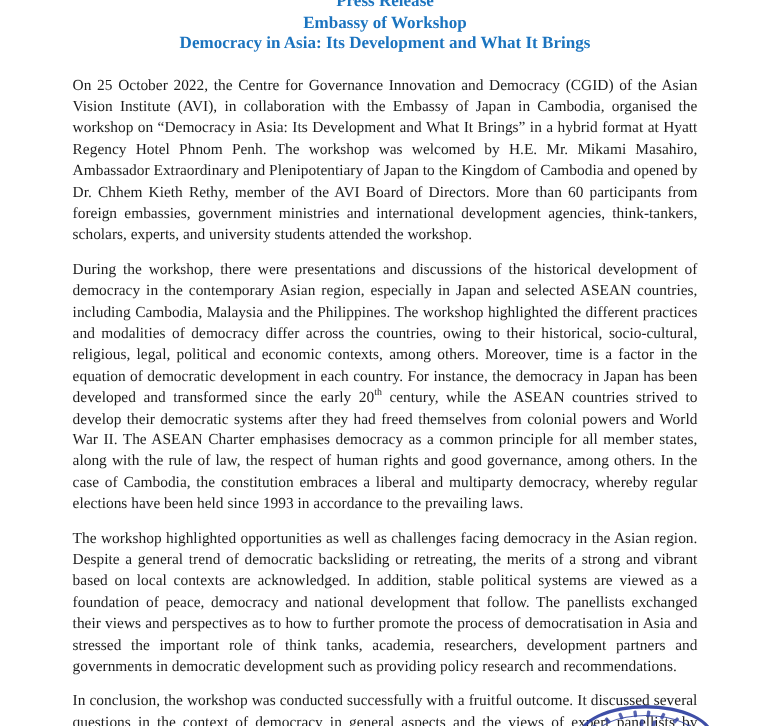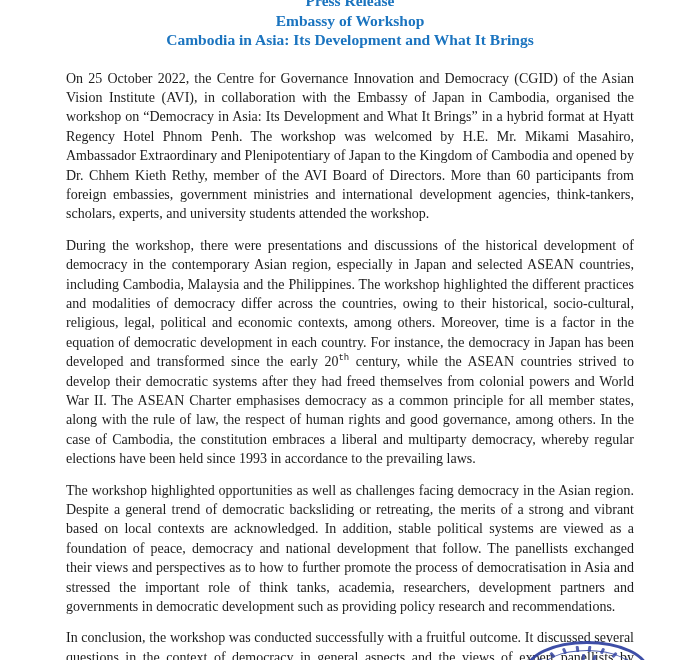--- a/index.html
+++ b/index.html
@@ -36,21 +36,20 @@
     line-height: 19.4px;
     text-align: justify;
   }
   .doc-body p {
     margin: 0 0 12px 0;
   }
   .doc-body sup {
     font-size: 9px;
     line-height: 0;
     vertical-align: super;
-    font-family: Liberation Mono, monospace;
   }
   
   .stamp {
     position: absolute;
     left: 525px;
     top: 641px;
     width: 124px;
     height: 60px;
     z-index: 5;
     pointer-events: none;
@@ -93,21 +92,21 @@
   .g10{ left: 68px; top: 14px; transform: rotate(14deg); width: 2px; height: 4px;}
 </style>
 </head>
 <body>
 
 <div class="doc">
 
   <div class="doc-header">
     <span class="h-line">Press Release</span>
     <span class="h-line">Embassy of Workshop</span>
-    <span class="h-line">Cambodia in Asia: Its Development and What It Brings</span>
+    <span class="h-line">Democracy in Asia: Its Development and What It Brings</span>
   </div>
 
   <div class="doc-body">
     <p>On 25 October 2022, the Centre for Governance Innovation and Democracy (CGID) of the Asian Vision Institute (AVI), in collaboration with the Embassy of Japan in Cambodia, organised the workshop on “Democracy in Asia: Its Development and What It Brings” in a hybrid format at Hyatt Regency Hotel Phnom Penh. The workshop was welcomed by H.E. Mr. Mikami Masahiro, Ambassador Extraordinary and Plenipotentiary of Japan to the Kingdom of Cambodia and opened by Dr. Chhem Kieth Rethy, member of the AVI Board of Directors. More than 60 participants from foreign embassies, government ministries and international development agencies, think-tankers, scholars, experts, and university students attended the workshop.</p>
     <p><span>During the workshop, there were presentations and discussions of the historical development of democracy in the contemporary Asian region, especially in Japan and selected ASEAN countries, including Cambodia, Malaysia and the Philippines. The workshop highlighted the different practices and modalities of democracy differ across the countries, owing to their historical, socio-cultural, religious, legal, political and economic contexts, among others. Moreover, time is a factor in the equation of democratic development in each country. For instance, the democracy in Japan has been developed and transformed since the early 20</span><sup>th</sup><span> century, while the ASEAN countries strived to develop their democratic systems after they had freed themselves from colonial powers and World War II. The ASEAN Charter emphasises democracy as a common principle for all member states, along with the rule of law, the respect of human rights and good governance, among others. In the case of Cambodia, the constitution embraces a liberal and multiparty democracy, whereby regular elections have been held since 1993 in accordance to the prevailing laws.</span></p>
     <p>The workshop highlighted opportunities as well as challenges facing democracy in the Asian region. Despite a general trend of democratic backsliding or retreating, the merits of a strong and vibrant based on local contexts are acknowledged. In addition, stable political systems are viewed as a foundation of peace, democracy and national development that follow. The panellists exchanged their views and perspectives as to how to further promote the process of democratisation in Asia and stressed the important role of think tanks, academia, researchers, development partners and governments in democratic development such as providing policy research and recommendations.</p>
     <p>In conclusion, the workshop was conducted successfully with a fruitful outcome. It discussed several questions in the context of democracy in general aspects and the views of expert panellists by providing practical implications for countries in Asia in their paths to the consolidation of democracy in respective countries and regions so as to promote peace, security, stability and prosperity. The participants and the experts expressed their interest in having a future workshop to discuss on such</p>
   </div>
 
 </div>

